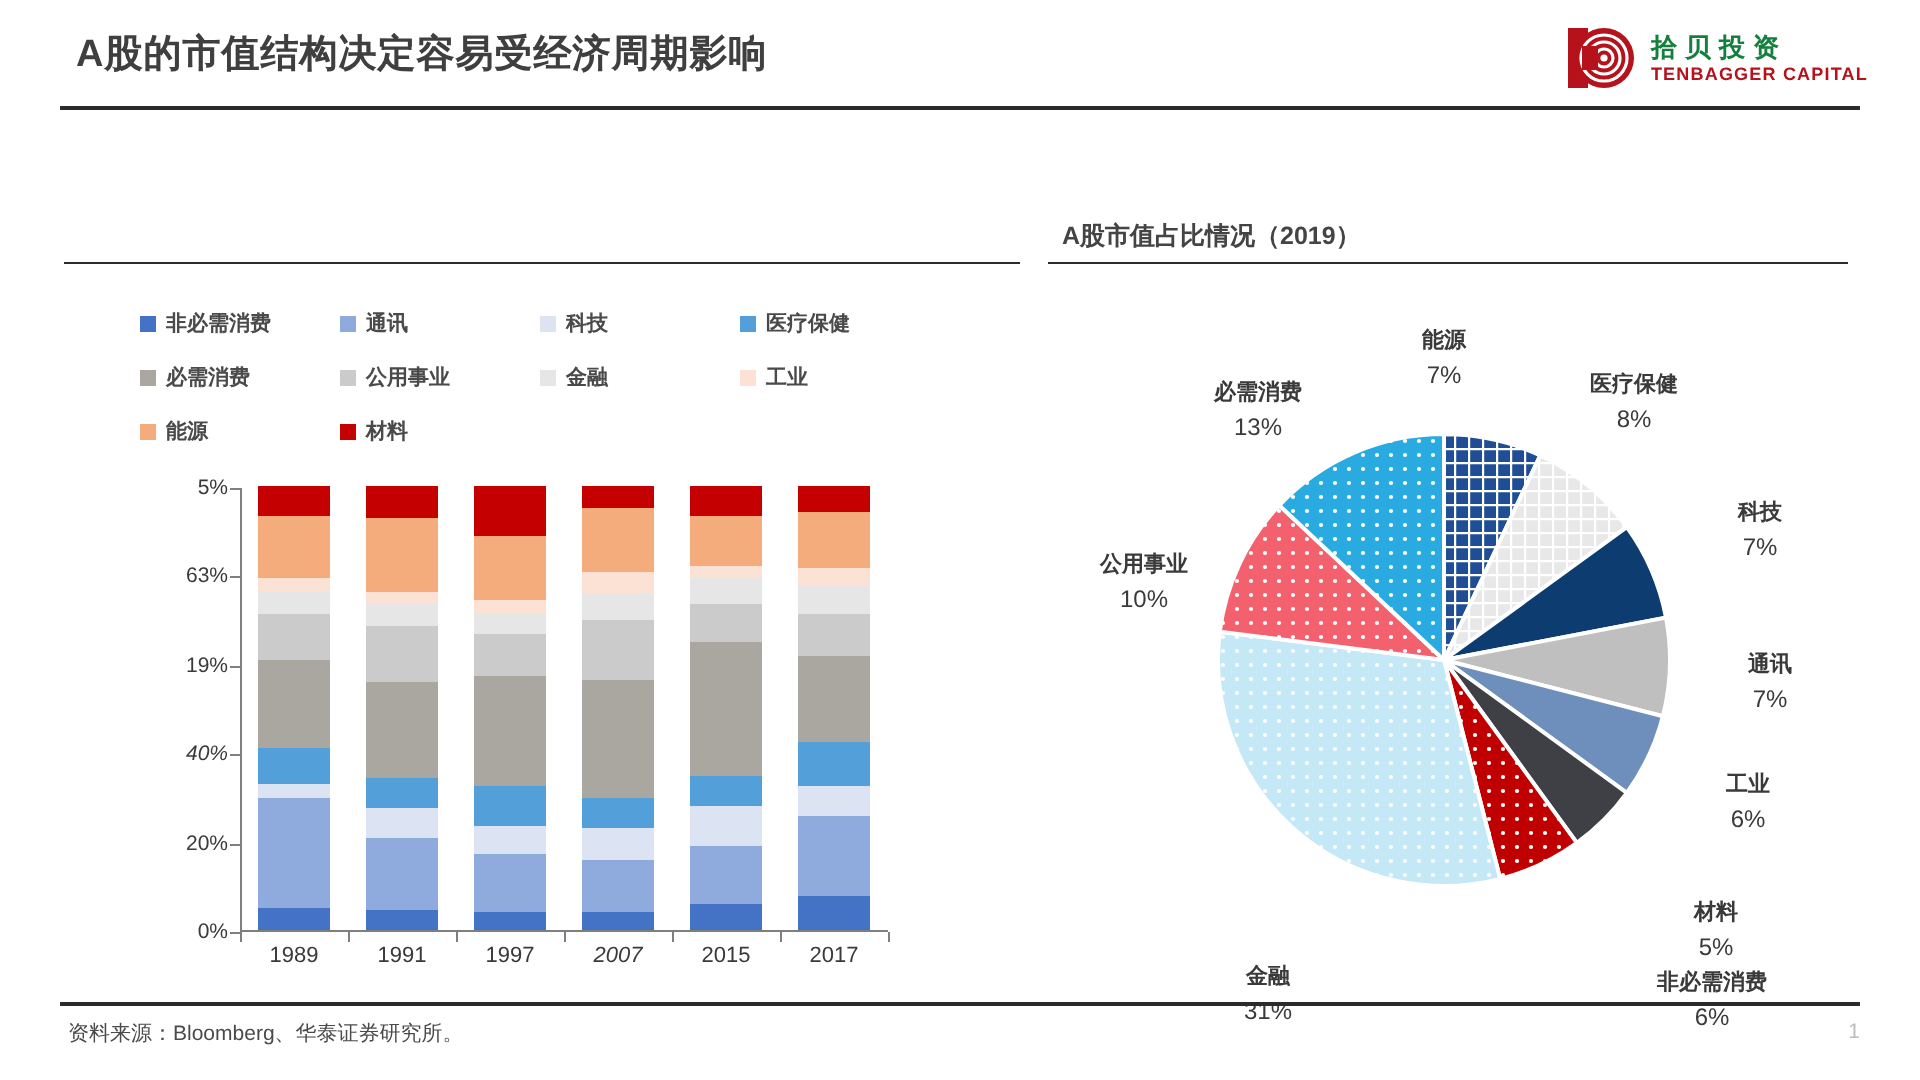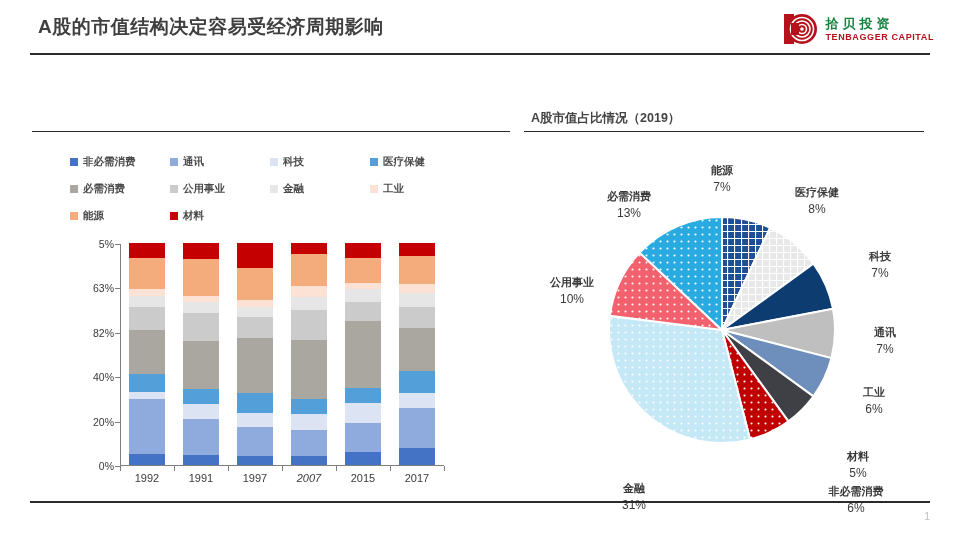--- a/index.html
+++ b/index.html
@@ -144,41 +144,41 @@
 
   <div class="barchart">
     <div class="plot" id="bar-plot">
       <div class="axis-v"></div>
       <div class="axis-h"></div>
     <div class="tick-y" style="top: 222px;"></div>
         <div class="y-label" style="top: 222px; right: auto; position: absolute; left: -44px; width: 38px;">0%</div>
         <div class="tick-y" style="top: 177.6px;"></div>
         <div class="y-label" style="top: 177.6px; right: auto; position: absolute; left: -44px; width: 38px;">20%</div>
         <div class="tick-y" style="top: 133.2px;"></div>
-        <div class="y-label" style="top: 133.2px; right: auto; position: absolute; left: -44px; width: 38px;">40%</div>
+        <div class="y-label" style="top: 133.2px; right: auto; position: absolute; left: -44px; width: 38px; font-style: italic;">40%</div>
         <div class="tick-y" style="top: 88.8px;"></div>
-        <div class="y-label" style="top: 88.8px; right: auto; position: absolute; left: -44px; width: 38px;">82%</div>
+        <div class="y-label" style="top: 88.8px; right: auto; position: absolute; left: -44px; width: 38px;">19%</div>
         <div class="tick-y" style="top: 44.4px;"></div>
         <div class="y-label" style="top: 44.4px; right: auto; position: absolute; left: -44px; width: 38px;">63%</div>
         <div class="tick-y" style="top: 0px;"></div>
         <div class="y-label" style="top: 0px; right: auto; position: absolute; left: -44px; width: 38px;">5%</div>
         <div class="bar" style="left: 9px; height: 222px;">
           <div class="seg" style="height: 11.1px; background: rgb(68, 114, 196);"></div>
           <div class="seg" style="height: 54.612px; background: rgb(143, 170, 220);"></div>
           <div class="seg" style="height: 7.548px; background: rgb(220, 227, 243);"></div>
           <div class="seg" style="height: 17.76px; background: rgb(83, 159, 217);"></div>
           <div class="seg" style="height: 44.4px; background: rgb(170, 166, 160);"></div>
           <div class="seg" style="height: 22.2px; background: rgb(203, 203, 203);"></div>
           <div class="seg" style="height: 11.544px; background: rgb(230, 230, 230);"></div>
           <div class="seg" style="height: 7.104px; background: rgb(251, 226, 213);"></div>
           <div class="seg" style="height: 30.636px; background: rgb(244, 172, 124);"></div>
           <div class="seg" style="height: 15.096px; background: rgb(197, 0, 0);"></div>
         </div>
         <div class="tick-x" style="left: 0px;"></div>
-        <div class="x-label" style="left: 27px;">1992</div>
+        <div class="x-label" style="left: 27px;">1989</div>
         <div class="bar" style="left: 63px; height: 222px;">
           <div class="seg" style="height: 9.546px; background: rgb(68, 114, 196);"></div>
           <div class="seg" style="height: 36.408px; background: rgb(143, 170, 220);"></div>
           <div class="seg" style="height: 14.874px; background: rgb(220, 227, 243);"></div>
           <div class="seg" style="height: 15.318px; background: rgb(83, 159, 217);"></div>
           <div class="seg" style="height: 47.73px; background: rgb(170, 166, 160);"></div>
           <div class="seg" style="height: 27.75px; background: rgb(203, 203, 203);"></div>
           <div class="seg" style="height: 11.766px; background: rgb(230, 230, 230);"></div>
           <div class="seg" style="height: 5.772px; background: rgb(251, 226, 213);"></div>
           <div class="seg" style="height: 36.63px; background: rgb(244, 172, 124);"></div>
@@ -284,15 +284,16 @@
         <path d="M198,190 L307.44989720753534,218.10195724962858 A113,113 0 0,1 289.41892036436906,256.4197335090494 Z" fill="#6e8fbb" stroke="#ffffff" stroke-width="2"></path>
         <path d="M198,190 L289.41892036436906,256.4197335090494 A113,113 0 0,1 264.4197335090495,281.41892036436906 Z" fill="#3f3f46" stroke="#ffffff" stroke-width="2"></path>
         <path d="M198,190 L264.4197335090495,281.41892036436906 A113,113 0 0,1 226.1019572496286,299.4498972075353 Z" fill="url(#pat6)" stroke="#ffffff" stroke-width="2"></path>
         <path d="M198,190 L226.1019572496286,299.4498972075353 A113,113 0 0,1 85.891038751464,175.83734460723366 Z" fill="url(#pat7)" stroke="#ffffff" stroke-width="2"></path>
         <path d="M198,190 L85.891038751464,175.83734460723366 A113,113 0 0,1 115.62654510138047,112.64617703005821 Z" fill="url(#pat8)" stroke="#ffffff" stroke-width="2"></path>
         <path d="M198,190 L115.62654510138047,112.64617703005821 A113,113 0 0,1 197.99999999999997,77 Z" fill="url(#pat9)" stroke="#ffffff" stroke-width="2"></path>
       </svg>
   <div class="pie-label" style="left: 198px; top: 40px; transform: translate(-50%, -50%);"><span>能源</span><span class="pct">7%</span></div><div class="pie-label" style="left: 293px; top: 62px; transform: translate(-50%, -50%);"><span>医疗保健</span><span class="pct">8%</span></div><div class="pie-label" style="left: 356px; top: 126px; transform: translate(-50%, -50%);"><span>科技</span><span class="pct">7%</span></div><div class="pie-label" style="left: 361px; top: 202px; transform: translate(-50%, -50%);"><span>通讯</span><span class="pct">7%</span></div><div class="pie-label" style="left: 350px; top: 262px; transform: translate(-50%, -50%);"><span>工业</span><span class="pct">6%</span></div><div class="pie-label" style="left: 334px; top: 326px; transform: translate(-50%, -50%);"><span>材料</span><span class="pct">5%</span></div><div class="pie-label" style="left: 332px; top: 361px; transform: translate(-50%, -50%);"><span>非必需消费</span><span class="pct">6%</span></div><div class="pie-label" style="left: 110px; top: 358px; transform: translate(-50%, -50%);"><span>金融</span><span class="pct">31%</span></div><div class="pie-label" style="left: 48px; top: 152px; transform: translate(-50%, -50%);"><span>公用事业</span><span class="pct">10%</span></div><div class="pie-label" style="left: 105px; top: 66px; transform: translate(-50%, -50%);"><span>必需消费</span><span class="pct">13%</span></div></div>
 
   <div class="footer-rule"></div>
+  <div class="source">资料来源：Bloomberg、华泰证券研究所。</div>
   <div class="pageno">1</div>
 
 </div>
 
 </body></html>

